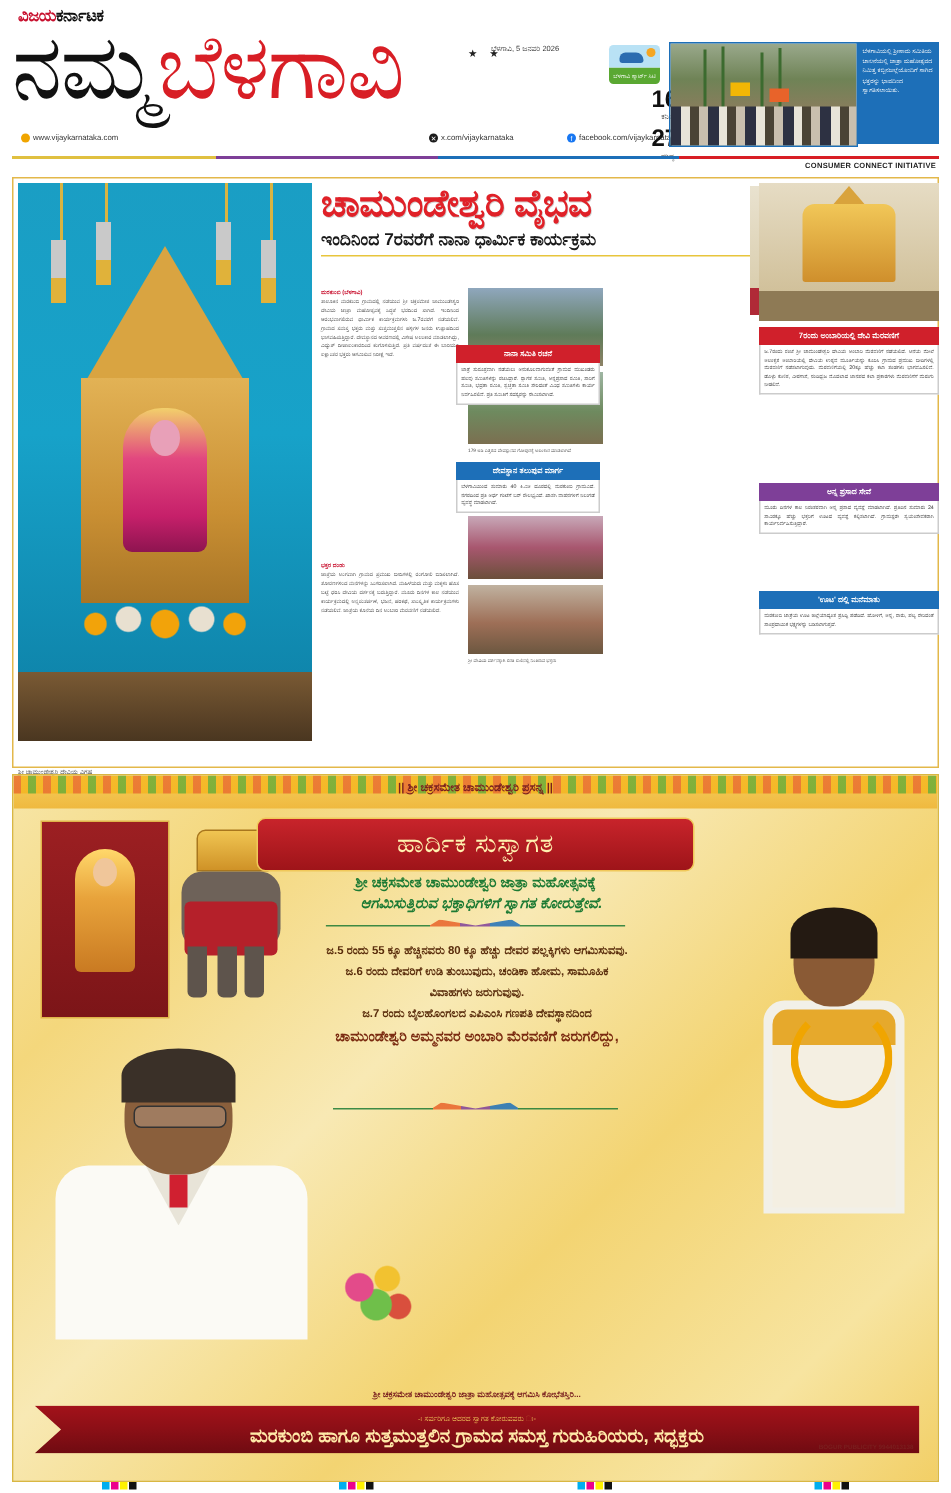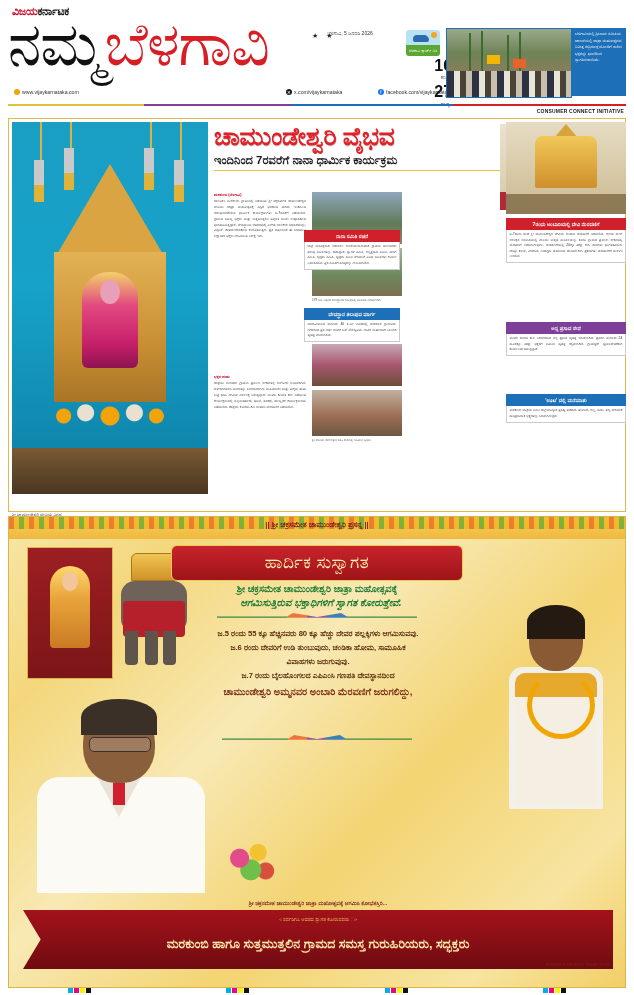--- a/index.html
+++ b/index.html
@@ -183,21 +183,21 @@
   .ad-main-person .m-rib{position:absolute;left:86px;top:80px;width:12px;height:22px;background:#d02030;}
 
   .ad-flowers{position:absolute;left:212px;top:318px;width:62px;height:58px;
      background:radial-gradient(circle at 30% 40%,#e34b8a 9px,transparent 10px),
                 radial-gradient(circle at 60% 30%,#f2c230 8px,transparent 9px),
                 radial-gradient(circle at 48% 60%,#6fbf4a 10px,transparent 11px),
                 radial-gradient(circle at 72% 62%,#d94f3d 8px,transparent 9px);}
 
   .ad-footwrap{position:absolute;left:0;bottom:18px;width:618px;}
   .ad-footline{text-align:center;font-size:5.6px;font-weight:bold;color:#7a1f1f;line-height:1.5;padding:0 40px;}
-  .ad-ribbon{position:relative;margin:3px 14px 0;height:59px;
+  .ad-ribbon{position:relative;margin:3px 14px 0;height:32px;
      background:linear-gradient(180deg,#a3121a 0%,#8b0f16 50%,#6f0b11 100%);
      clip-path:polygon(0 0,100% 0,100% 100%,0 100%,3% 50%);
      display:flex;align-items:center;justify-content:center;}
   .ad-ribbon .rb-txt{font-size:12.5px;font-weight:bold;color:#ffe9a8;text-align:center;line-height:1.25;}
   .ad-ribbon .rb-dash{position:absolute;left:0;top:6px;width:100%;text-align:center;font-size:5px;color:#f0c75a;}
   .ad-credit{position:absolute;right:18px;bottom:2px;font-size:4.2px;color:#7a1f1f;font-weight:bold;}
 
   .cmyk{position:absolute;bottom:2px;width:634px;display:flex;justify-content:space-around;}
   .cmyk .grp{display:flex;gap:1px;}
   .cmyk i{width:5px;height:5px;display:block;}

